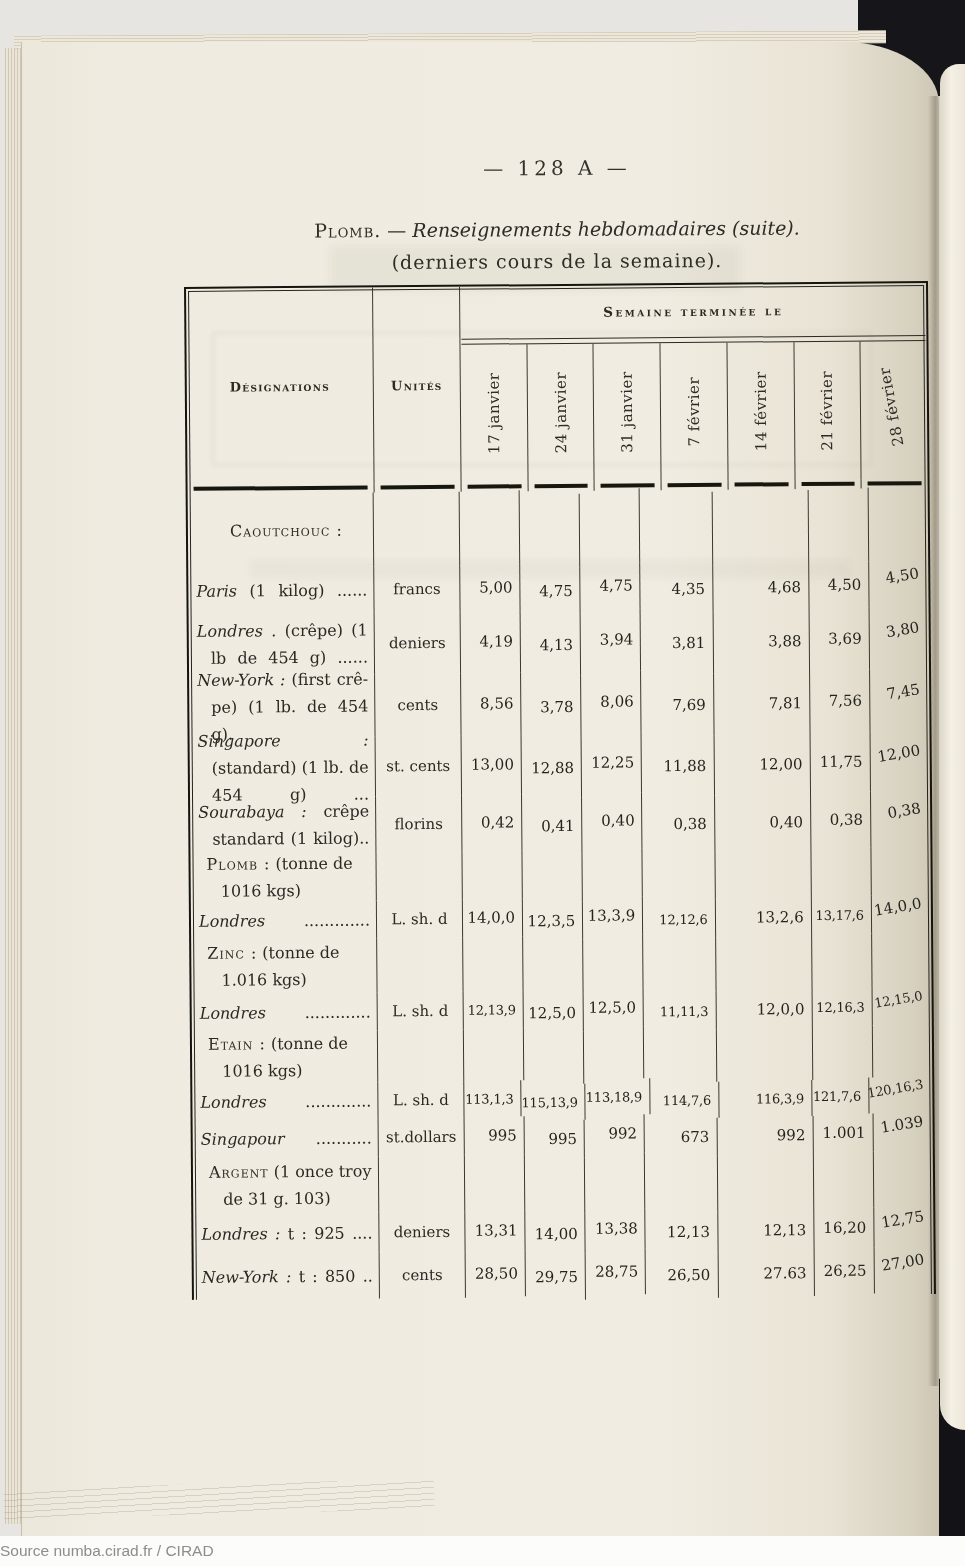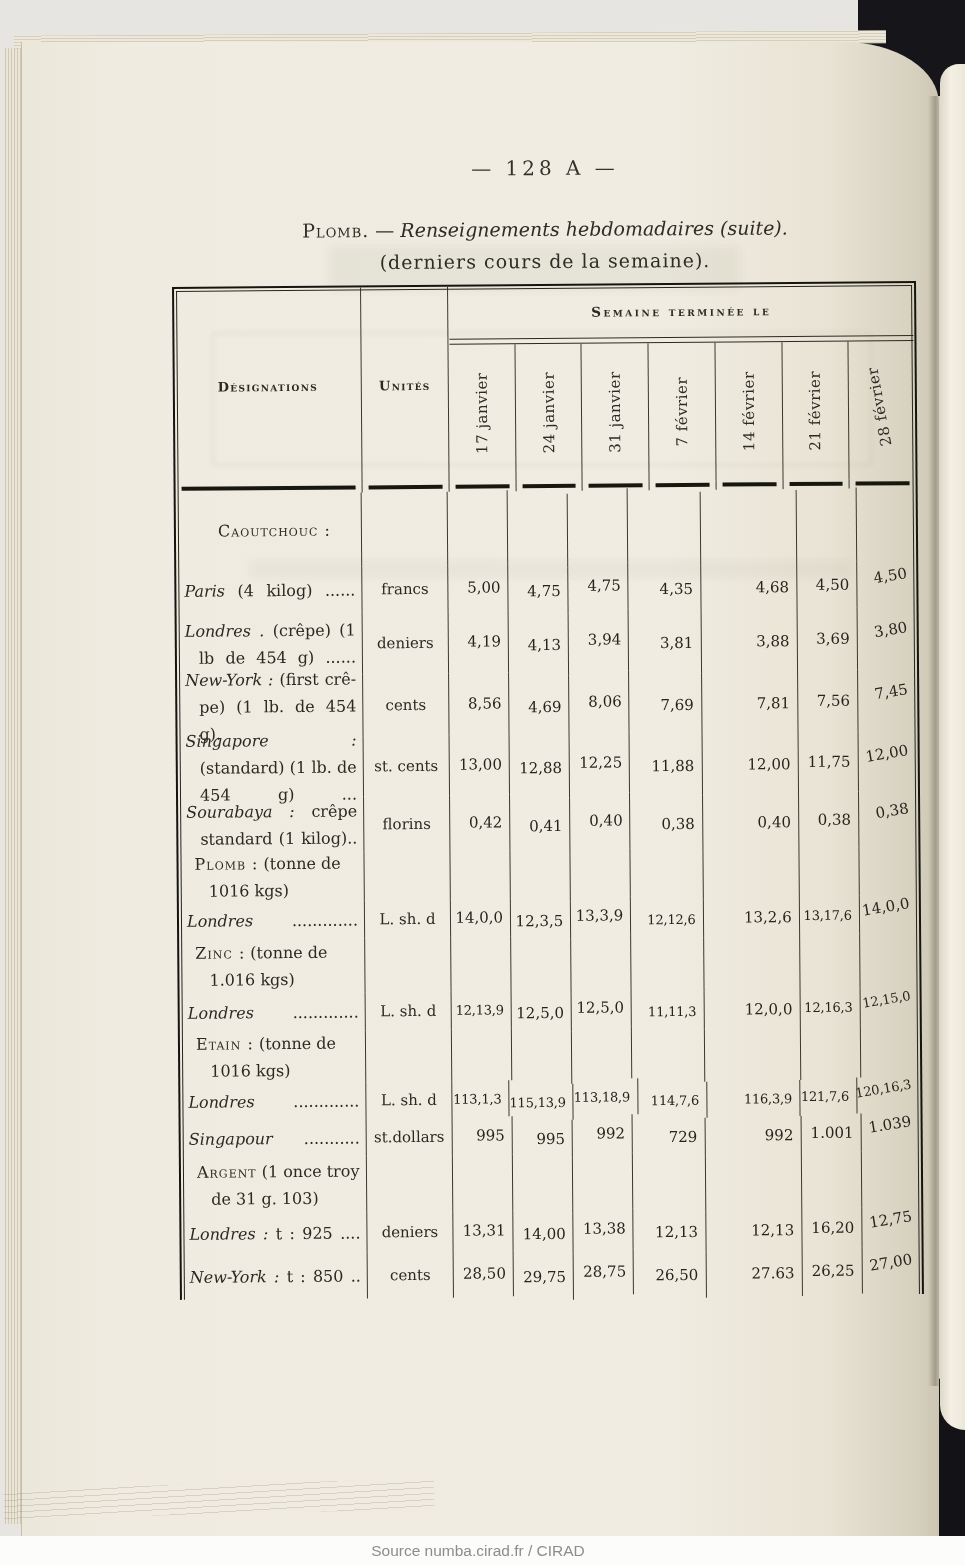--- a/index.html
+++ b/index.html
@@ -28,21 +28,21 @@
 
   
   .ghost-title{position:absolute;left:330px;top:246px;width:410px;height:44px;z-index:5;
                background:rgba(143,150,124,.10);filter:blur(4px);}
   .ghost-hdr{position:absolute;left:212px;top:332px;width:656px;height:130px;z-index:5;
              border:2px solid rgba(148,146,120,.14);filter:blur(2px);}
   .ghost-mid{position:absolute;left:250px;top:560px;width:600px;height:18px;z-index:5;
              background:rgba(140,146,122,.07);filter:blur(3px);}
 
   
-  .content{position:absolute;left:0;top:0;width:875px;height:1566px;z-index:6;}
+  .content{position:absolute;left:12px;top:0;width:875px;height:1566px;z-index:6;}
   .heading{position:absolute;left:175px;width:740px;text-align:center;transform:rotate(-0.35deg);}
   .page-number{top:156px;font-size:20px;letter-spacing:4px;color:#33312b;}
   .title-line1{top:218px;font-size:19px;color:#2e2c26;}
   .title-prefix{font-variant:small-caps;letter-spacing:1px;}
   .title-main{font-style:italic;}
   .title-line2{top:250px;font-size:19px;letter-spacing:1px;color:#2e2c26;}
 
   
   .table-frame{position:absolute;left:172px;top:284px;width:744px;z-index:6;
                border:2.5px solid #15140f;border-bottom:none;box-sizing:border-box;
@@ -101,21 +101,21 @@
   .tbody .trow:nth-child(5){height:60px;} .tbody .trow:nth-child(6){height:56px;}
   .tbody .trow:nth-child(7){height:48px;} .tbody .trow:nth-child(8){height:38px;}
   .tbody .trow:nth-child(9){height:54px;} .tbody .trow:nth-child(10){height:38px;}
   .tbody .trow:nth-child(11){height:52px;} .tbody .trow:nth-child(12){height:36px;}
   .tbody .trow:nth-child(13){height:38px;} .tbody .trow:nth-child(14){height:56px;}
   .tbody .trow:nth-child(15){height:40px;} .tbody .trow:nth-child(16){height:46px;}
 
   
   .footer-bar{position:absolute;left:0;bottom:0;width:965px;height:30px;z-index:9;background:#fcfcfb;
               font-family:"Liberation Sans",sans-serif;font-size:15.5px;color:#8d8d8d;
-              display:flex;align-items:center;justify-content:center;padding-right:9px;box-sizing:border-box;}
+              display:flex;align-items:center;justify-content:flex-start;padding-right:9px;box-sizing:border-box;}
 </style>
 </head>
 <body>
 
 <div class="stage">
 
   <div class="cover-tr"></div>
   <div class="cover-br"></div>
   <div class="edges-left"></div>
   <div class="edges-top"></div>
@@ -195,21 +195,21 @@
             <div class="val"></div>
             <div class="val"></div>
             <div class="val"></div>
             <div class="val"></div>
             <div class="val"></div>
             <div class="val"></div>
             <div class="val"></div>
           </div>
           <div class="trow">
             <div class="des">
-              <span class="inner"><span class="iname">Paris</span> <span class="irest">(4 kilog) ......</span></span>
+              <span class="inner"><span class="iname">Paris</span> <span class="irest">(1 kilog) ......</span></span>
             </div>
             <div class="unit">
               <span>francs</span>
             </div>
             <div class="val">
               <span class="vnum">5,00</span>
             </div>
             <div class="val">
               <span class="vnum">4,75</span>
             </div>
@@ -262,21 +262,21 @@
             <div class="des">
               <span class="inner"><span class="iname">New-York :</span> <span class="irest">(first crê-pe) (1 lb. de 454 g).</span></span>
             </div>
             <div class="unit">
               <span>cents</span>
             </div>
             <div class="val">
               <span class="vnum">8,56</span>
             </div>
             <div class="val">
-              <span class="vnum">4,69</span>
+              <span class="vnum">3,78</span>
             </div>
             <div class="val">
               <span class="vnum">8,06</span>
             </div>
             <div class="val">
               <span class="vnum">7,69</span>
             </div>
             <div class="val">
               <span class="vnum">7,81</span>
             </div>
@@ -481,21 +481,21 @@
             <div class="val">
               <span class="vnum">995</span>
             </div>
             <div class="val">
               <span class="vnum">995</span>
             </div>
             <div class="val">
               <span class="vnum">992</span>
             </div>
             <div class="val">
-              <span class="vnum">729</span>
+              <span class="vnum">673</span>
             </div>
             <div class="val">
               <span class="vnum">992</span>
             </div>
             <div class="val">
               <span class="vnum">1.001</span>
             </div>
             <div class="val">
               <span class="vnum">1.039</span>
             </div>

